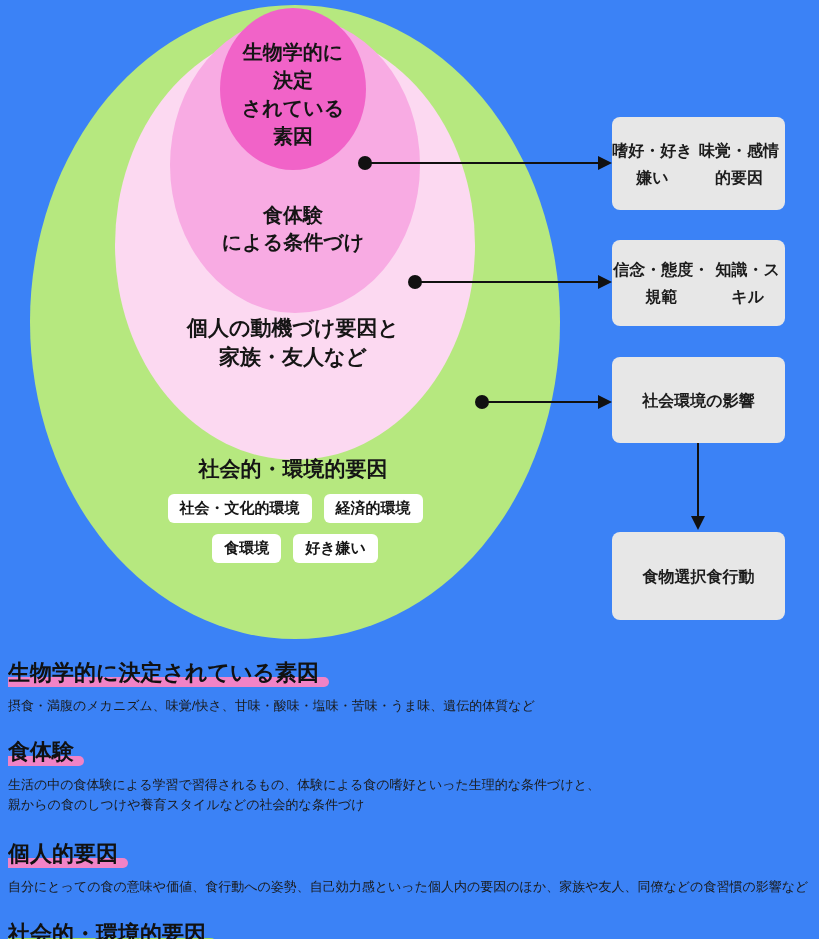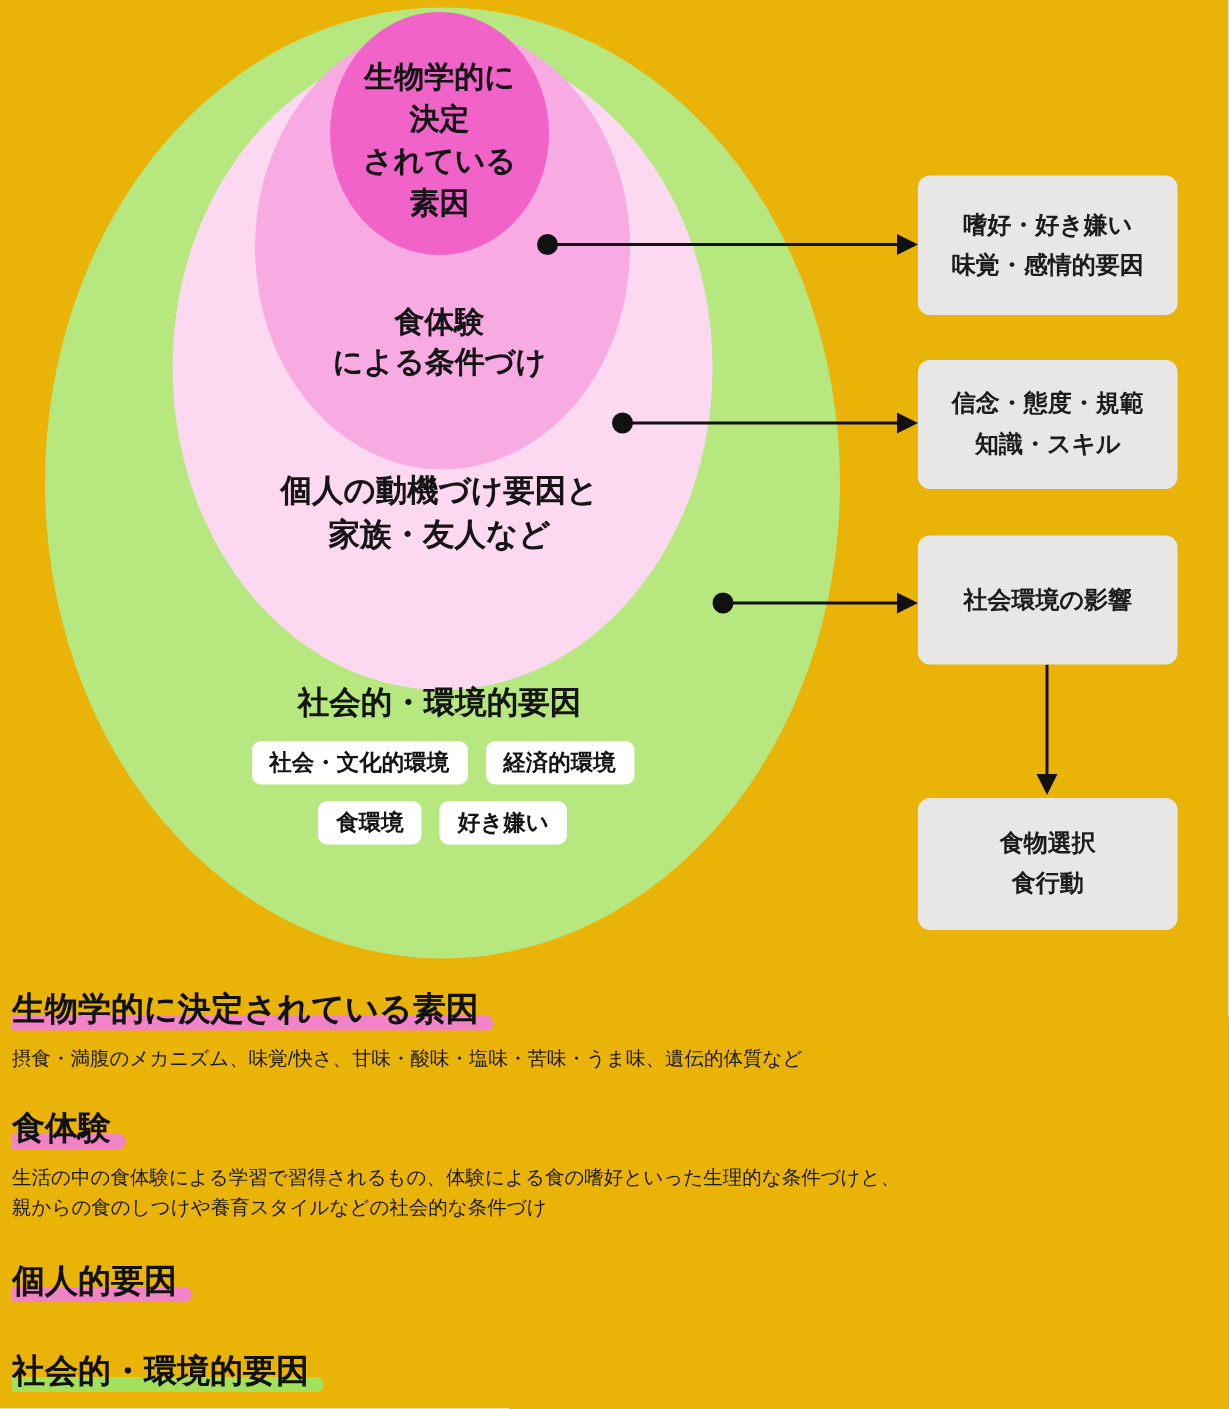--- a/index.html
+++ b/index.html
@@ -1,18 +1,18 @@
 <!DOCTYPE html>
 <html style="--green: #b6e87f; --lightpink: #fcd9f1; --mediumpink: #f8abe3; --innerpink: #f163c8; --markerpink: #f183c6; --markergreen: #a3e05b;"><head>
 <meta charset="utf-8">
 <style>
   * { margin:0; padding:0; box-sizing:border-box; }
   html,body { background:#fff; }
   body { font-family:"Liberation Sans", sans-serif; color:#111; }
-  .canvas { position:relative; width:819px; height:939px; background:#eab308; overflow:hidden; }
+  .canvas { position:relative; width:819px; height:939px; background:#3b82f6; overflow:hidden; }
 
   
   .ellipse { position:absolute; border-radius:50%; }
   .ellipse-green  { left:30px;  top:5px;  width:530px; height:634px; background:var(--green); }
   .ellipse-light  { left:115px; top:30px; width:360px; height:430px; background:var(--lightpink); }
   .ellipse-medium { left:170px; top:17px; width:250px; height:296px; background:var(--mediumpink); }
   .ellipse-inner  { left:220px; top:8px;  width:146px; height:162px; background:var(--innerpink); }
 
   .olabel { position:absolute; text-align:center; font-weight:bold; color:#151515; }
   .olabel-inner    { left:193px; top:38px;  width:200px; font-size:20px; line-height:28px; }
@@ -27,21 +27,21 @@
 
   
   .dot { position:absolute; width:14px; height:14px; border-radius:50%; background:#111; }
   .hline { position:absolute; height:2px; background:#111; }
   .vline { position:absolute; width:2px; background:#111; }
   .arrow-right { position:absolute; width:0; height:0; border-top:7px solid transparent; border-bottom:7px solid transparent; border-left:14px solid #111; }
   .arrow-down  { position:absolute; width:0; height:0; border-left:7px solid transparent; border-right:7px solid transparent; border-top:14px solid #111; }
 
   
   .gbox { position:absolute; left:612px; width:173px; background:#e7e7e7; border-radius:8px;
-          display:flex; flex-direction:column; justify-content:center; align-items:center;
+          display:flex; flex-direction:row; justify-content:center; align-items:center;
           font-size:16px; font-weight:600; color:#1c1c1c; line-height:27px; text-align:center; }
   .gbox-1 { top:117px; height:93px; }
   .gbox-2 { top:240px; height:86px; }
   .gbox-3 { top:357px; height:86px; }
   .gbox-4 { top:532px; height:88px; }
 
   
   .legend { position:absolute; left:8px; top:658px; width:806px; overflow:hidden; }
   .lsec-1 { margin-top:0; }
   .lsec-2 { margin-top:21px; }
@@ -128,20 +128,21 @@
     </div>
 
     <div class="lsec-2">
       <div><span class="lheading marker-pink">食体験</span></div>
       <div class="lbody">生活の中の食体験による学習で習得されるもの、体験による食の嗜好といった生理的な条件づけと、</div>
       <div class="lbody">親からの食のしつけや養育スタイルなどの社会的な条件づけ</div>
     </div>
 
     <div class="lsec-3">
       <div><span class="lheading marker-pink">個人的要因</span></div>
+      <div class="lbody">自分にとっての食の意味や価値、食行動への姿勢、自己効力感といった個人内の要因のほか、家族や友人、同僚などの食習慣の影響など</div>
     </div>
 
     <div class="lsec-4">
       <div><span class="lheading marker-green">社会的・環境的要因</span></div>
       <div class="lbody">
         <span class="lbold">社会・文化的環境：</span><span>社会的な場（誰と食べるかなど）、文化的習慣・伝統・民族性、政策など</span>
       </div>
 
     </div>
 

